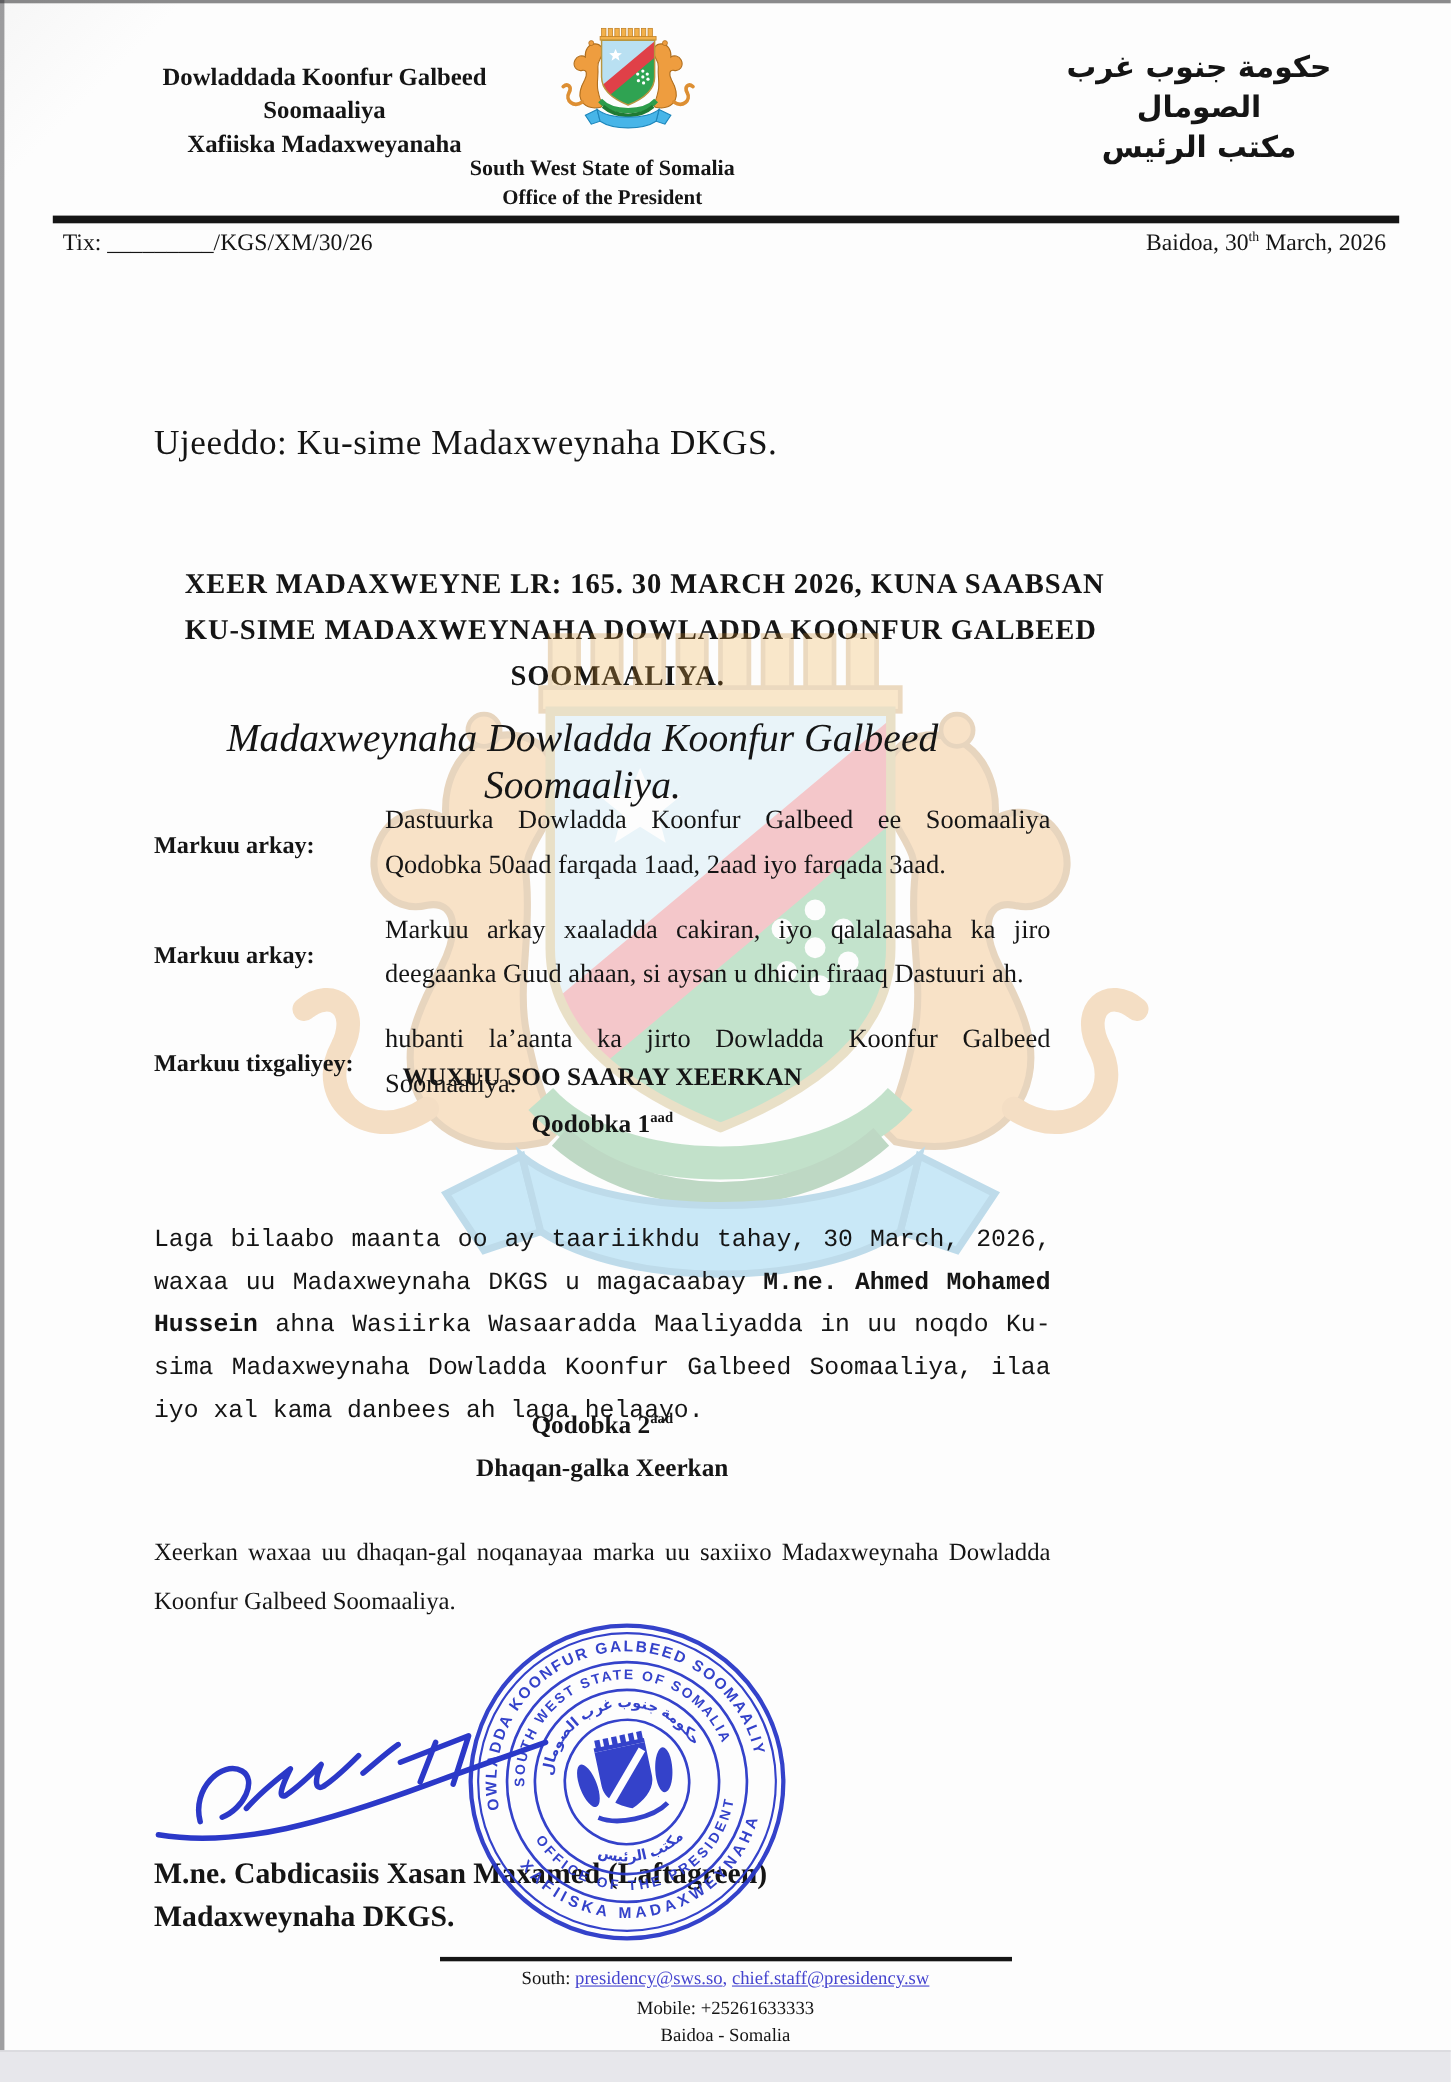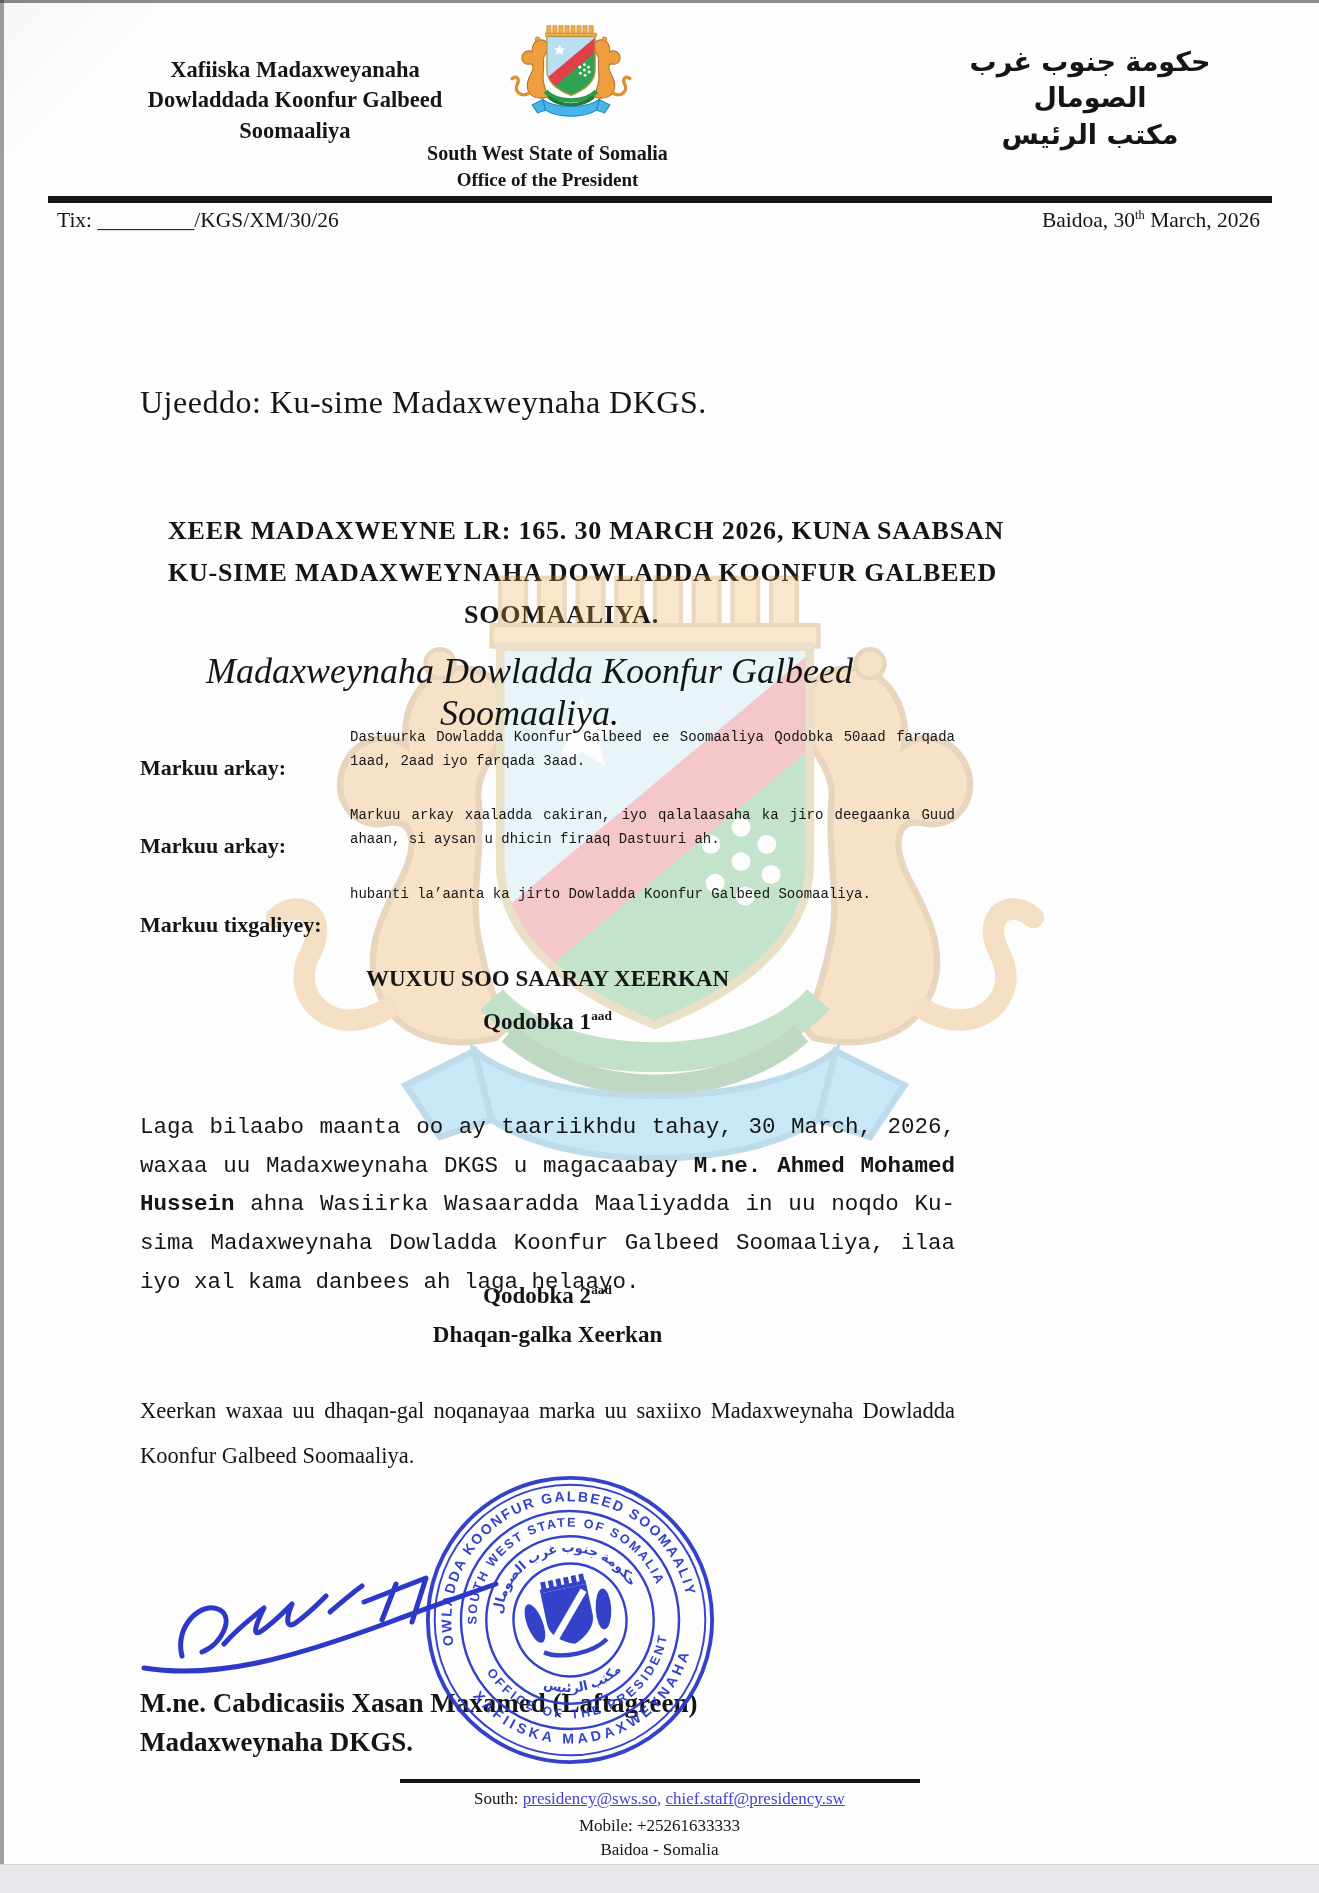--- a/index.html
+++ b/index.html
@@ -17,21 +17,21 @@
   .rule{left:48px;top:196px;width:1224px;height:7px;background:#161616;}
   .tix{left:57px;top:208px;font-size:21.5px;}
   .dateline{left:900px;top:208px;width:360px;text-align:right;font-size:21.5px;}
   .subject{left:140px;top:384px;font-size:32px;font-weight:normal;letter-spacing:.5px;}
   .title-block{left:140px;top:510px;width:815px;text-align:center;font-weight:bold;font-size:26px;line-height:1.62;letter-spacing:.8px;}
   .title-block div{white-space:nowrap;margin-left:28px;}
   .italic-sub{left:122px;top:650px;width:815px;text-align:center;font-style:italic;font-size:36px;z-index:2;}
   .recitals{left:140px;top:726px;width:815px;z-index:2;}
   .rec-row{display:flex;margin-bottom:18px;}
   .rec-label{width:210px;flex:0 0 210px;font-weight:bold;font-size:22px;line-height:1.7;margin-top:23px;}
-  .rec-text{flex:1;font-size:14px;line-height:1.7;text-align:justify;font-family:Liberation Mono, monospace;}
+  .rec-text{flex:1;font-size:24px;line-height:1.7;text-align:justify;}
   .cline{left:140px;width:815px;text-align:center;font-weight:bold;font-size:23px;z-index:2;}
   .para{left:140px;width:815px;font-size:22.5px;text-align:justify;z-index:2;}
   .para1{top:1108px;line-height:1.72;font-family:Liberation Mono, monospace;}
   .para2{top:1388px;line-height:2.0;}
   sup.sm{font-size:58%;vertical-align:super;letter-spacing:0;}
   .watermark{left:225px;top:552px;width:860px;height:645px;opacity:.28;z-index:1;pointer-events:none;}
   .stamp{left:424px;top:1474px;width:292px;height:292px;transform:rotate(-12deg);z-index:4;opacity:.95;}
   .signature{left:138px;top:1540px;width:365px;height:158px;z-index:4;}
   .sig-name{left:140px;top:1688px;font-size:27px;font-weight:bold;z-index:2;}
   .sig-title{left:140px;top:1727px;font-size:27px;font-weight:bold;z-index:2;}
@@ -102,22 +102,22 @@
       </g>
     </g>
   </defs>
 </svg>
 
 <div class="page">
   <div class="abs photo-edge-top"></div>
   <div class="abs photo-edge-left"></div>
 
   <div class="abs hdr-left">
+    <div>Dowladdada Koonfur Galbeed Soomaaliya</div>
     <div>Xafiiska Madaxweyanaha</div>
-    <div>Dowladdada Koonfur Galbeed Soomaaliya</div>
   </div>
 
   <div class="abs hdr-emblem">
     <svg viewBox="0 0 200 150">
         <use href="#emblem"></use>
       </svg>
   </div>
 
   <div class="abs hdr-arabic">
     <div>حكومة جنوب غرب الصومال</div>

